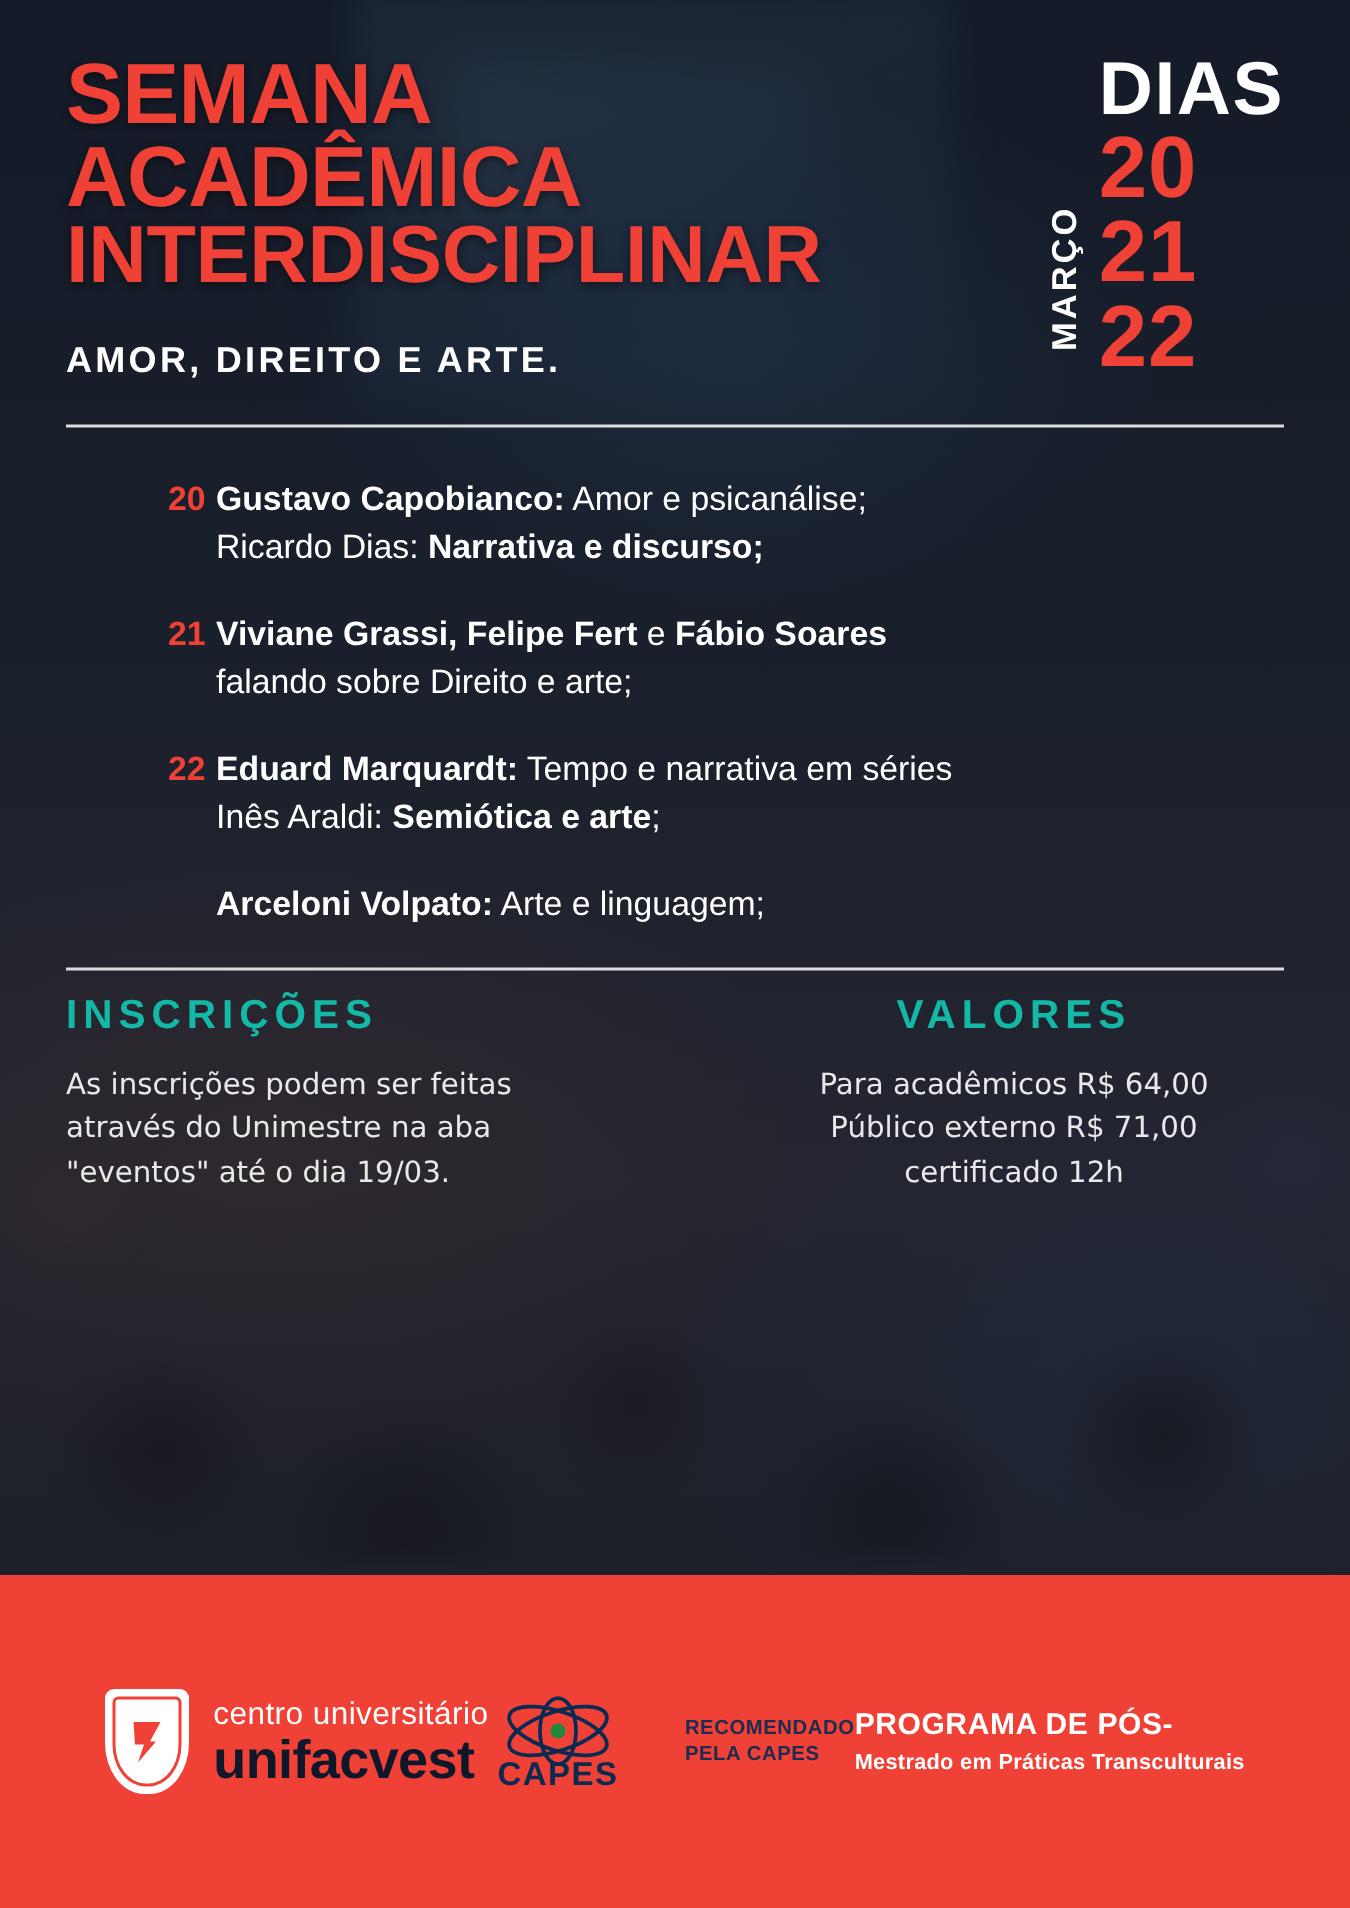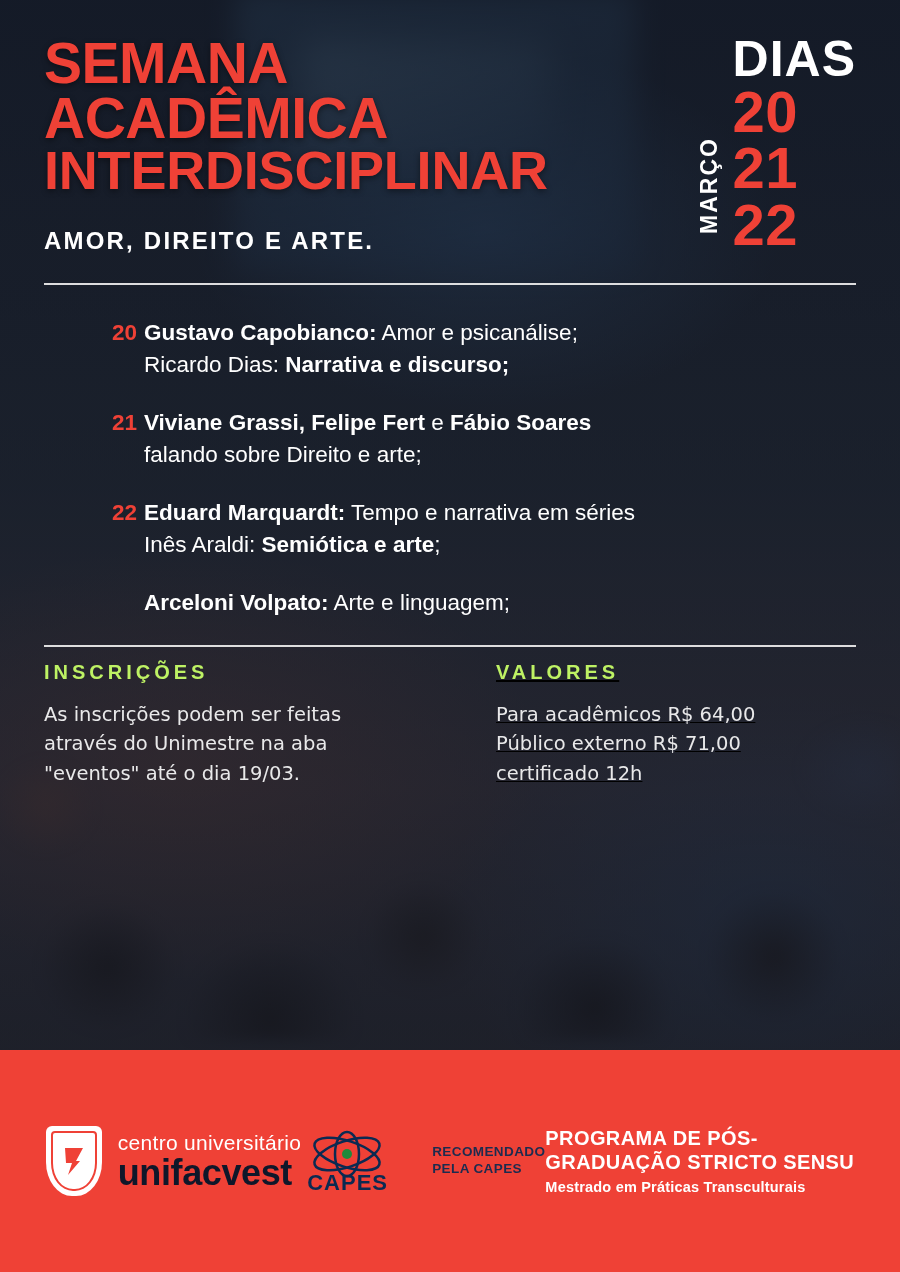--- a/index.html
+++ b/index.html
@@ -165,29 +165,29 @@
     opacity: 0.95;
   }
 
   
   .info {
     display: flex;
     justify-content: space-between;
     margin-top: 14px;
   }
   .info-h {
-    color: #bef264;
-    font-size: 20px;
+    color: #14b8a6;
+    font-size: 27px;
     font-weight: 700;
     letter-spacing: 4px;
     text-transform: uppercase;
     margin-bottom: 16px;
   }
   .info-left { width: 360px; }
-  .info-right { width: 360px; text-align: left; text-decoration: underline; }
+  .info-right { width: 360px; text-align: center; }
   .info-body {
     color: #e9e9ea;
     font-size: 19.5px;
     line-height: 1.52;
     font-family: "DejaVu Sans", sans-serif;
     font-weight: 400;
   }
   .info-right .info-body { font-size: 19.5px; }
 
   
@@ -396,20 +396,19 @@
           <div class="capes-name">CAPES</div>
         </div>
         <div>
           <div class="capes-rec">RECOMENDADO</div>
           <div class="capes-rec">PELA CAPES</div>
         </div>
       </div>
 
       <div class="ppg">
         <div class="ppg-l1">PROGRAMA DE PÓS-</div>
-        <div class="ppg-l1">GRADUAÇÃO STRICTO SENSU</div>
         <div class="ppg-l3">Mestrado em Práticas Transculturais</div>
       </div>
 
     </div>
   </div>
 
 </div>
 
 </body></html>

